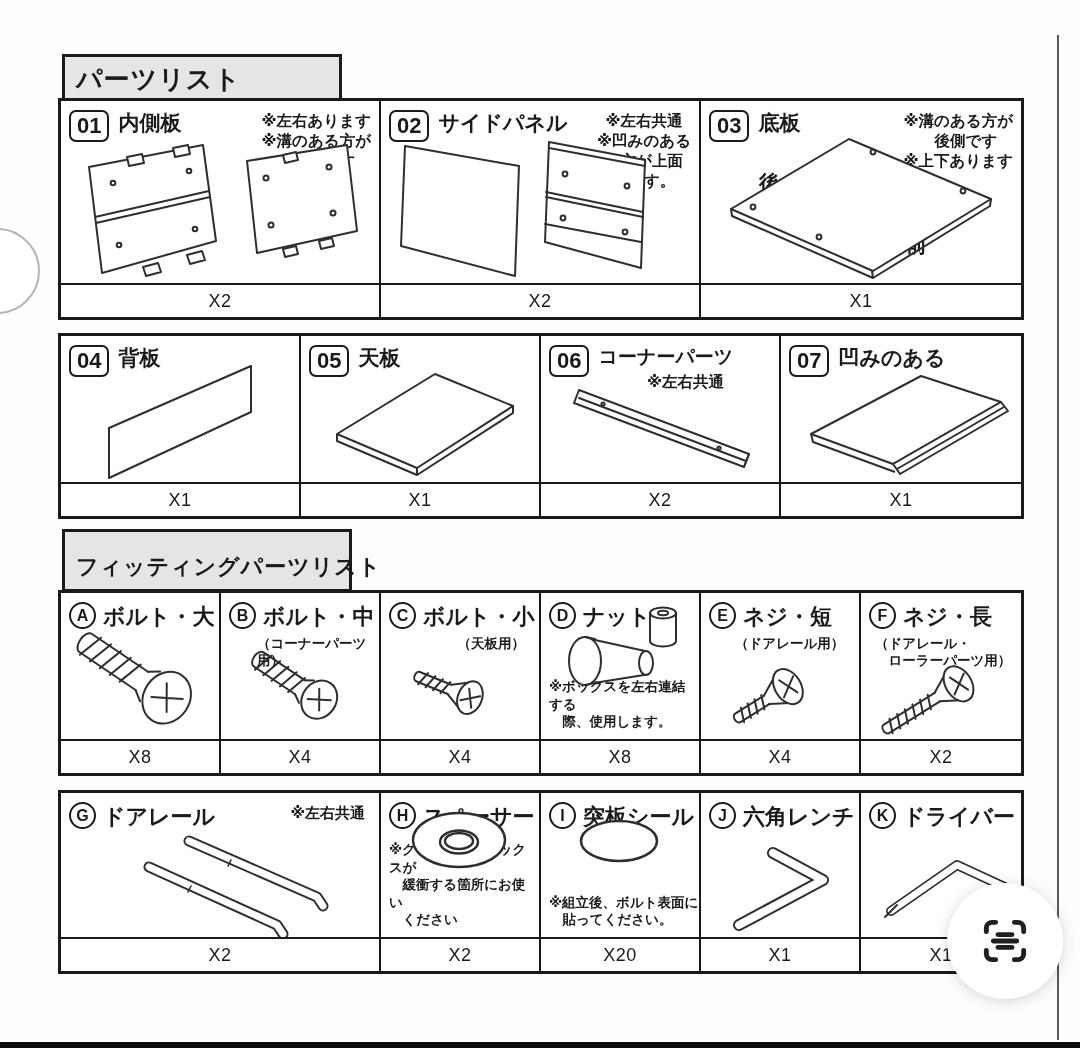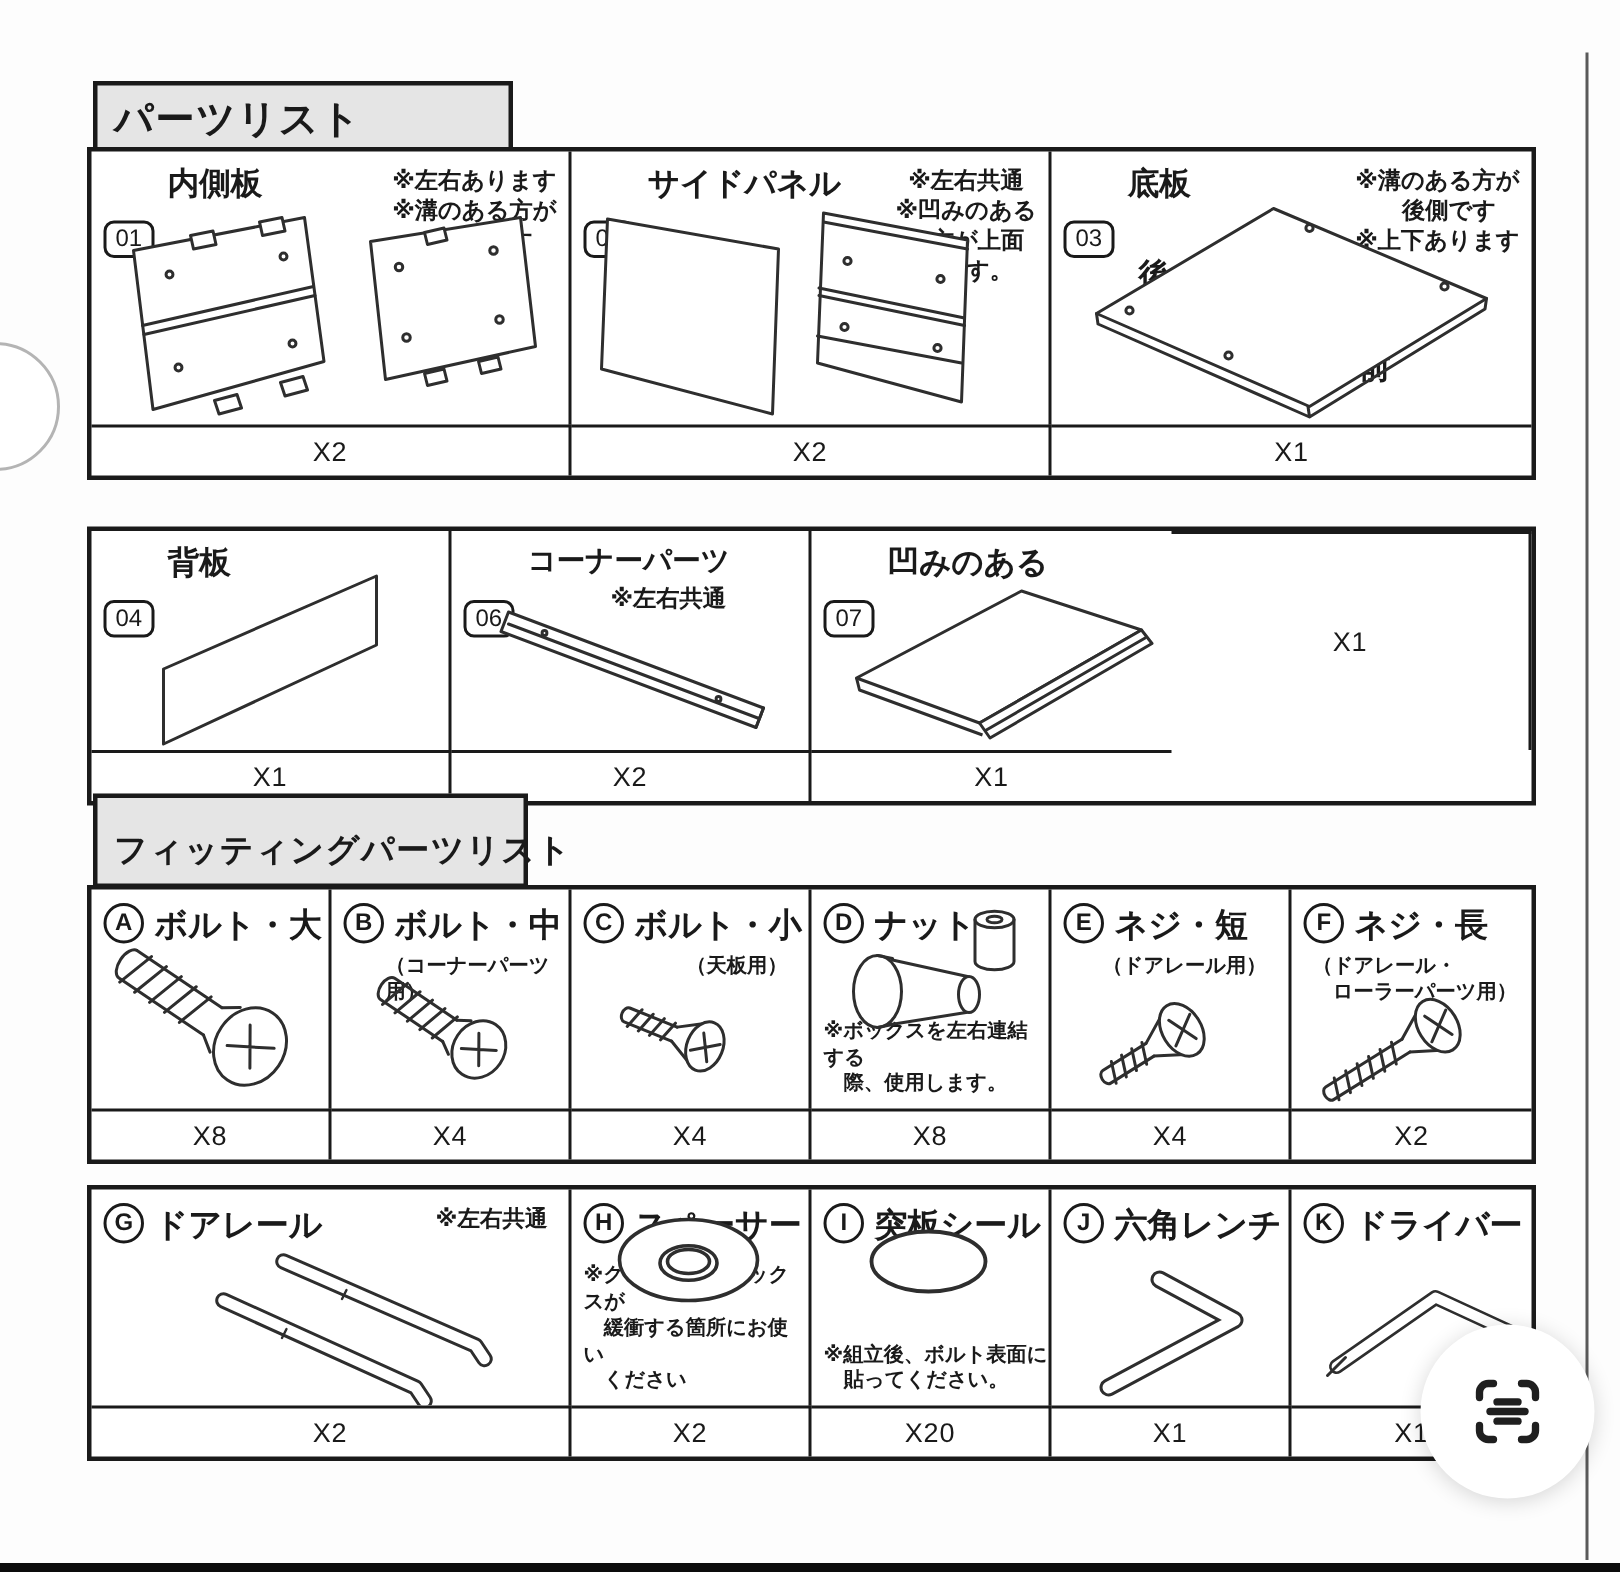--- a/index.html
+++ b/index.html
@@ -23,37 +23,37 @@
   #title-parts   { left:62px; top:54px;  width:280px; font-size:26px; }
   #title-fitting { left:62px; top:529px; width:290px; font-size:22px; padding-top:20px; }
 
   .ptable {
     position: absolute;
     background: #fff;
     border: 3px solid #1a1a1a;
     display: grid;
   }
   #table1 { left:58px; top:98px;  width:966px; height:222px; grid-template-columns:1fr 1fr 1fr; grid-template-rows:1fr 34px; }
-  #table2 { left:58px; top:351px; width:966px; height:186px; grid-template-columns:1fr 1fr 1fr 1fr; grid-template-rows:1fr 34px; }
+  #table2 { left:58px; top:333px; width:966px; height:186px; grid-template-columns:1fr 1fr 1fr 1fr; grid-template-rows:1fr 34px; }
   #table3 { left:58px; top:590px; width:966px; height:186px; grid-template-columns:repeat(6,1fr); grid-template-rows:1fr 34px; }
   #table4 { left:58px; top:790px; width:966px; height:184px; grid-template-columns:2fr 1fr 1fr 1fr 1fr; grid-template-rows:1fr 34px; }
 
   .cell { position:relative; border-right:2px solid #1a1a1a; padding:9px 8px; overflow:hidden; }
   .cell.last { border-right:none; }
   .qty {
     border-top:2px solid #1a1a1a; border-right:2px solid #1a1a1a;
     display:flex; align-items:center; justify-content:center;
     font-size:18px; letter-spacing:0.5px;
   }
   .qty.last { border-right:none; }
 
   .cell-head { display:flex; align-items:flex-start; }
   .badge {
     display:inline-block; border:2.5px solid #1a1a1a; border-radius:7px;
-    font-weight:400; font-size:16px; padding:1px 6px; line-height:1.2; flex:0 0 auto;margin-top:37px;
+    font-weight:700; font-size:22px; padding:1px 6px; line-height:1.2; flex:0 0 auto;
   }
   .letter {
     display:inline-flex; width:27px; height:27px; border:2.2px solid #1a1a1a; border-radius:50%;
     align-items:center; justify-content:center; font-weight:700; font-size:16px; flex:0 0 auto;
   }
   .pname { font-weight:700; font-size:21px; margin-left:9px; line-height:1.25; white-space:nowrap; }
   .fname { font-weight:700; font-size:22px; margin-left:7px; line-height:1.4; white-space:nowrap; }
   .note  { font-weight:700; white-space:pre-line; line-height:1.3; }
   .note-tr { position:absolute; top:10px; right:8px; font-size:15.5px;text-align:center; }
   .note-bl { position:absolute; bottom:8px; left:8px; font-size:13.5px; }
@@ -164,20 +164,30 @@
   <div class="cell">
     <div class="cell-head">
       <span class="badge">04</span>
       <span class="pname">背板</span>
     </div>
     <svg class="illus" width="240" height="122" viewBox="0 0 240 122" fill="none" stroke="#2e2e2e" stroke-width="2" stroke-linejoin="round">
       <path d="M48,68 L190,6 L190,52 L48,118 Z" fill="#fff"></path>
     </svg>
   </div>
 
+  <div class="cell">
+    <div class="cell-head">
+      <span class="badge">05</span>
+      <span class="pname">天板</span>
+    </div>
+    <svg class="illus" width="240" height="122" viewBox="0 0 240 122" fill="none" stroke="#2e2e2e" stroke-width="2" stroke-linejoin="round">
+      <path d="M36,74 L134,14 L212,46 L116,108 Z" fill="#fff"></path>
+      <path d="M36,74 l0,7 L116,115 l0,-7 M212,46 l0,7 L116,115"></path>
+    </svg>
+  </div>
 
   <div class="cell">
     <div class="cell-head">
       <span class="badge">06</span>
       <span class="pname" style="font-size:19px;">コーナーパーツ</span>
     </div>
     <div class="note" style="position:absolute; top:36px; left:106px; font-size:15.5px;">※左右共通</div>
     <svg class="illus" width="240" height="110" viewBox="0 0 240 110" fill="none" stroke="#2e2e2e" stroke-width="2" stroke-linejoin="round" stroke-linecap="round">
       <path d="M38,18 L208,82 L203,95 L33,31 Z" fill="#fff"></path>
       <path d="M38,26 L205,89 M208,82 L203,95"></path>

